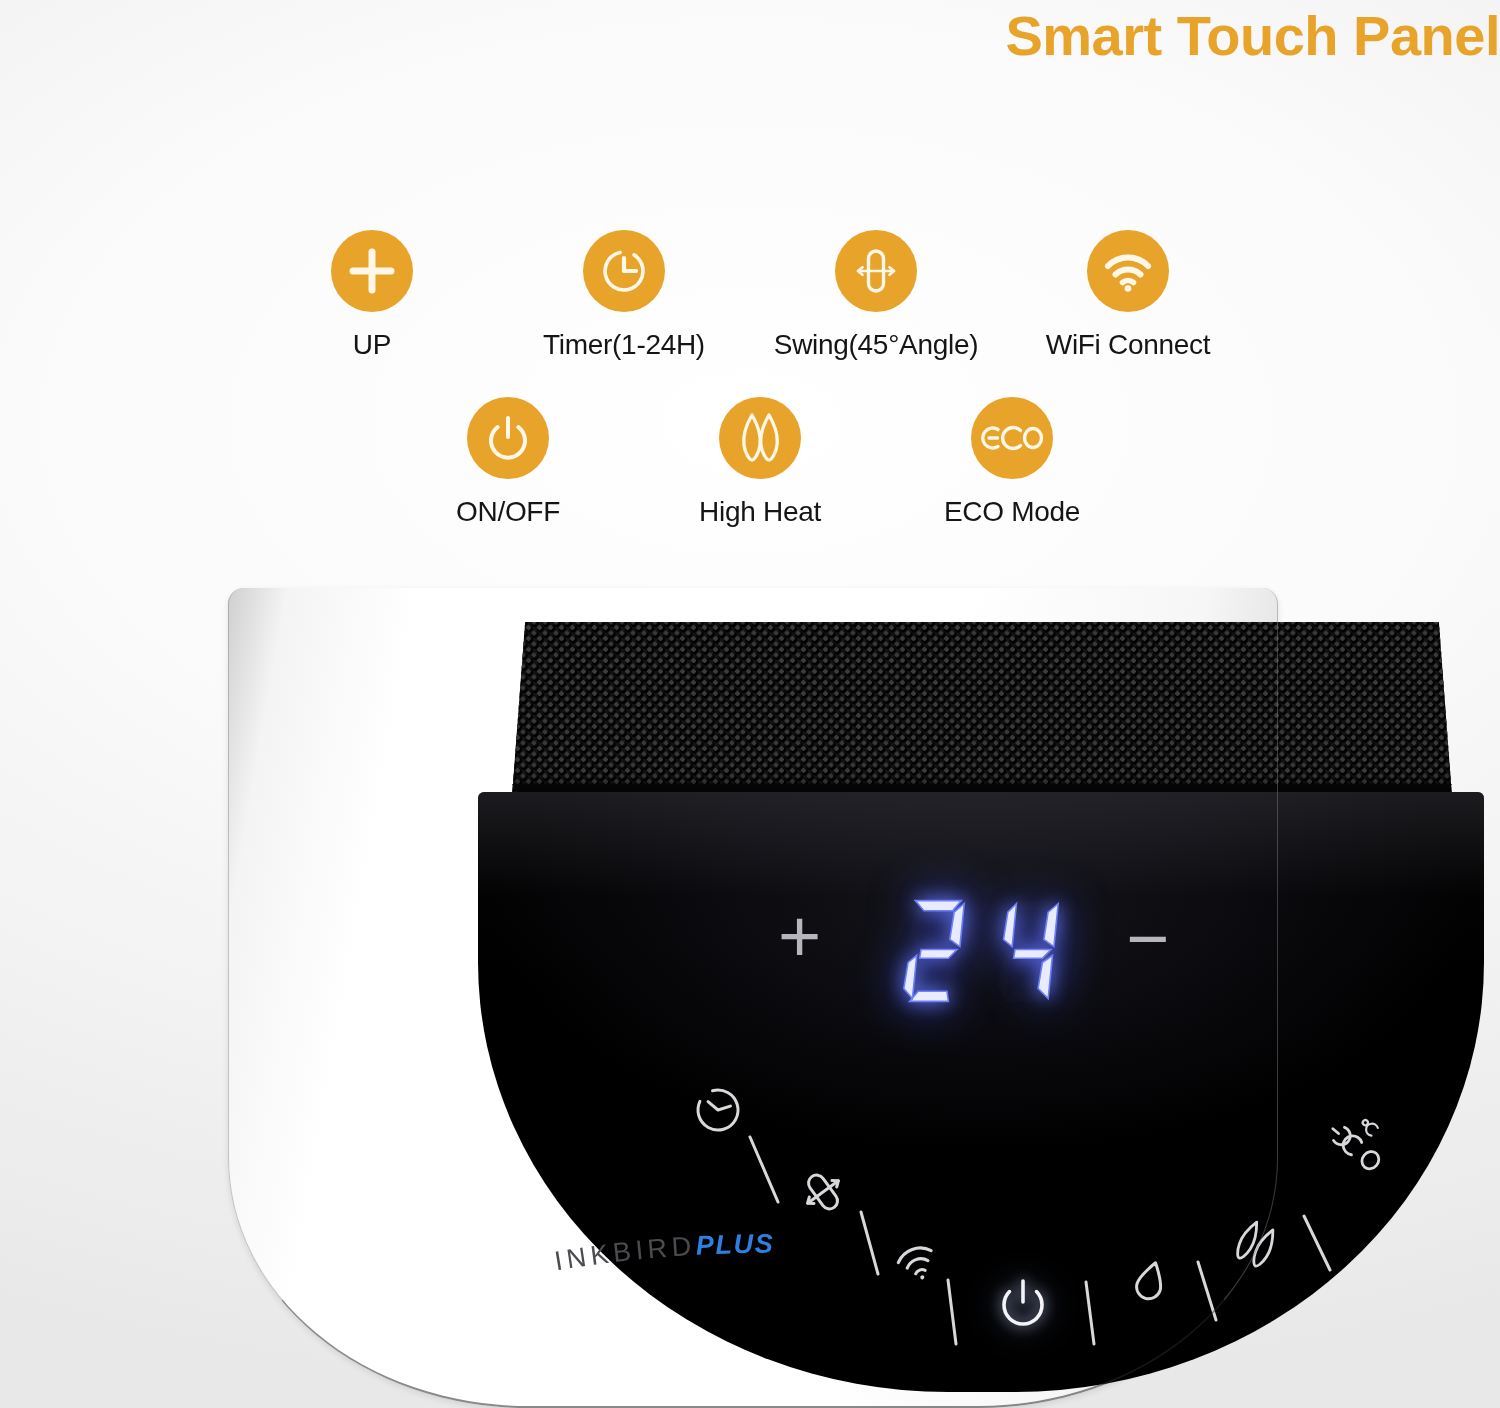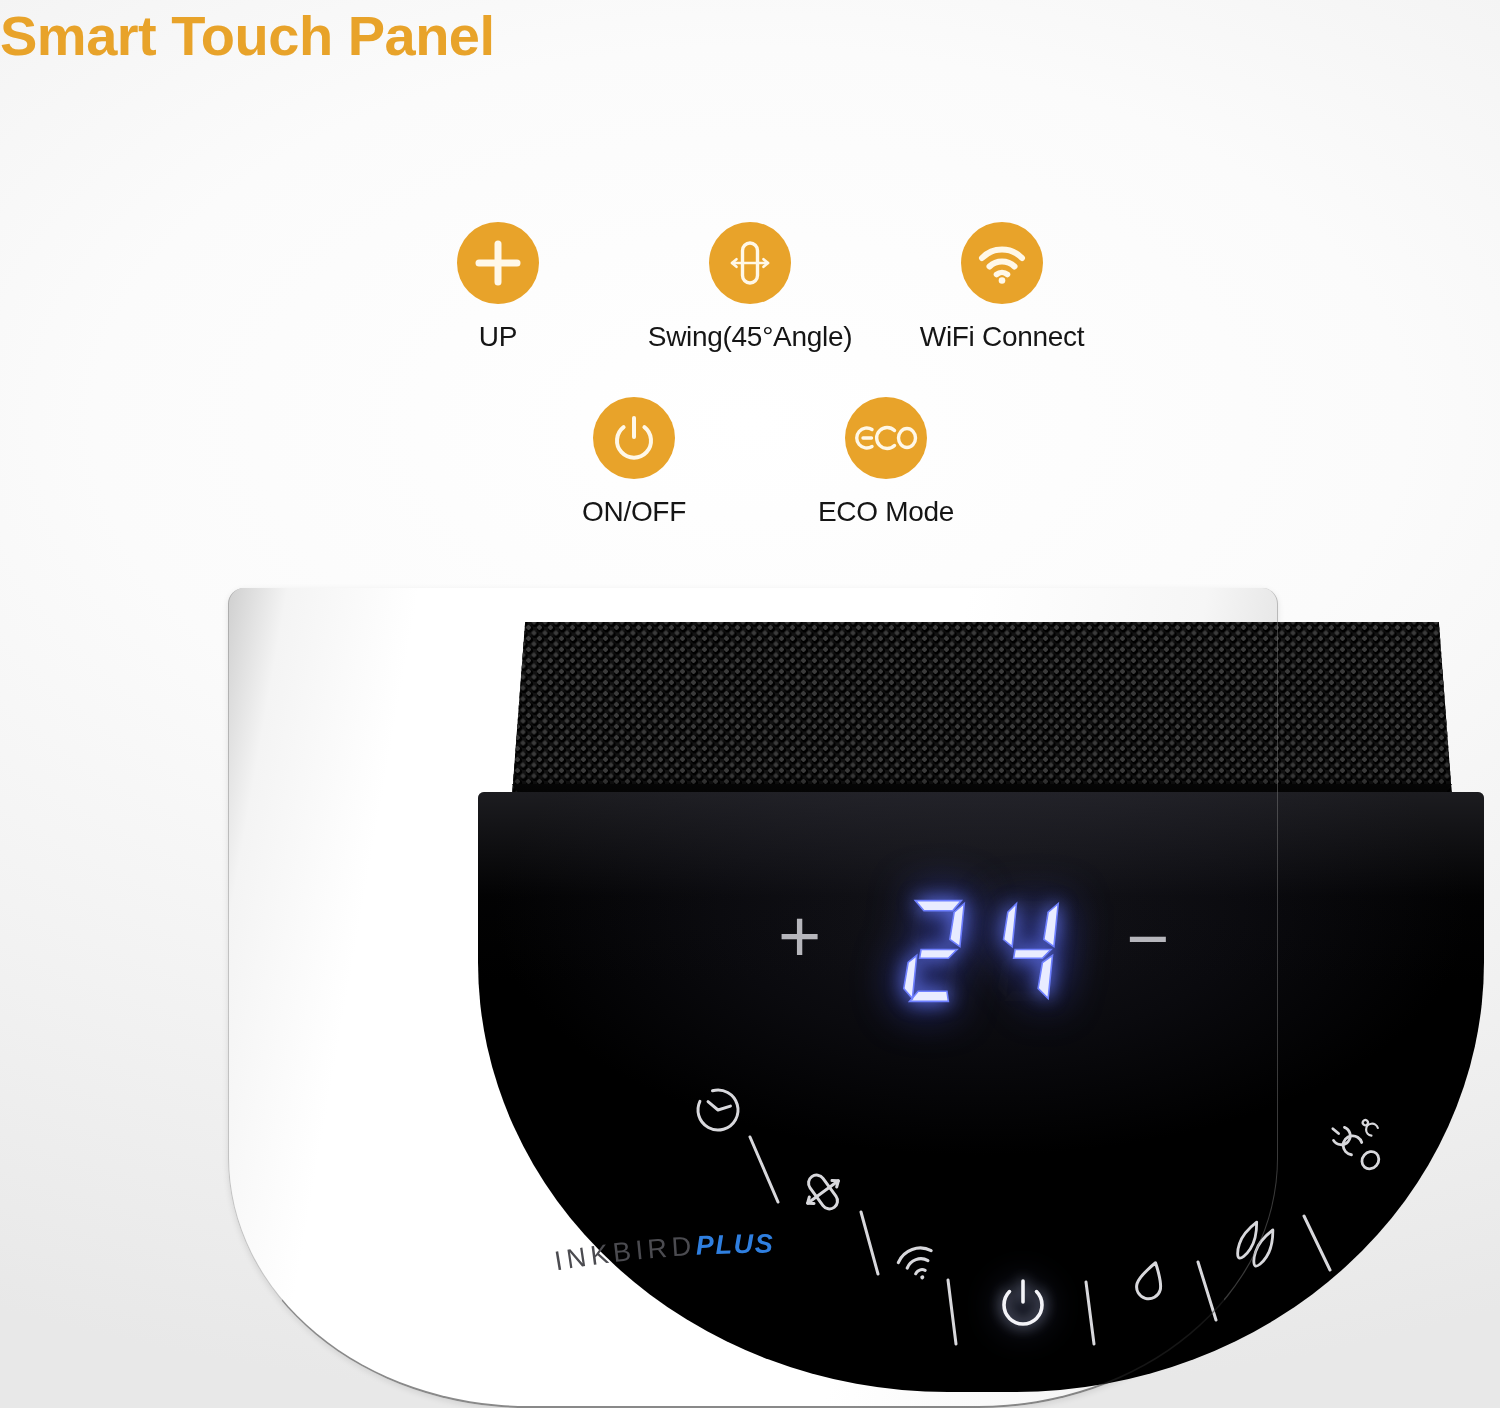--- a/index.html
+++ b/index.html
@@ -23,21 +23,21 @@
       radial-gradient(ellipse 115% 70% at 50% 30%, #ffffff 0%, #fbfbfb 38%, #f2f2f2 68%, #e8e8e8 100%);
     overflow: hidden;
   }
 
   
   .title {
     position: absolute;
     top: 4px;
     left: 0;
     width: 1500px;
-    text-align: left;
+    text-align: right;
     font-size: 56px;
     font-weight: bold;
     color: #e8a32a;
     letter-spacing: -0.5px;
     line-height: 1.15;
   }
 
   .subtitle {
     position: absolute;
     top: 104px;
@@ -50,21 +50,21 @@
     letter-spacing: 0px;
   }
 
   
   .feat-row {
     position: absolute;
     display: flex;
     justify-content: center;
     align-items: flex-start;
   }
-  #feat-row-1 { top: 222px; left: 0; width: 1500px; }
+  #feat-row-1 { top: 230px; left: 0; width: 1500px; }
   #feat-row-2 { top: 397px; left: 10px; width: 1500px; }
 
   .feat-item {
     display: flex;
     flex-direction: column;
     align-items: center;
   }
   #feat-row-1 .feat-item { width: 252px; }
   #feat-row-2 .feat-item { width: 252px; }
 
@@ -229,20 +229,29 @@
           <g stroke="#fff8e8" stroke-width="7" stroke-linecap="round">
             <line x1="25" y1="6" x2="25" y2="44"></line>
             <line x1="6" y1="25" x2="44" y2="25"></line>
           </g>
         </svg>
       </div>
       <div class="feat-label">UP</div>
     </div>
 
 
+    <div class="feat-item">
+      <div class="feat-circle">
+        <svg width="52" height="52" viewBox="0 0 52 52">
+          <circle cx="26" cy="26" r="19" fill="none" stroke="#fff8e8" stroke-width="3.6" stroke-linecap="round" stroke-dasharray="104 16" transform="rotate(-58 26 26)"></circle>
+          <path d="M26 13 L26 26 L38 26" fill="none" stroke="#fff8e8" stroke-width="4.2" stroke-linecap="round" stroke-linejoin="round"></path>
+        </svg>
+      </div>
+      <div class="feat-label">Timer(1-24H)</div>
+    </div>
 
     <div class="feat-item">
       <div class="feat-circle">
         <svg width="52" height="52" viewBox="0 0 52 52">
           <rect x="18.5" y="6" width="15" height="40" rx="7.5" fill="none" stroke="#fff8e8" stroke-width="3.4"></rect>
           <g stroke="#fff8e8" stroke-width="2.6" stroke-linecap="round" stroke-linejoin="round" fill="none">
             <line x1="8" y1="26" x2="44" y2="26"></line>
             <polyline points="12.5,22.2 8,26 12.5,29.8"></polyline>
             <polyline points="39.5,22.2 44,26 39.5,29.8"></polyline>
           </g>
@@ -273,20 +282,29 @@
       <div class="feat-circle">
         <svg width="52" height="52" viewBox="0 0 52 52">
           <path d="M15.6 15.2 A17 17 0 1 0 36.4 15.2" fill="none" stroke="#fff8e8" stroke-width="4" stroke-linecap="round"></path>
           <line x1="26" y1="6" x2="26" y2="25" stroke="#fff8e8" stroke-width="4" stroke-linecap="round"></line>
         </svg>
       </div>
       <div class="feat-label">ON/OFF</div>
     </div>
 
 
+    <div class="feat-item">
+      <div class="feat-circle">
+        <svg width="54" height="54" viewBox="0 0 54 54">
+          <path d="M19 4 C12 16 10 26 11 34 C12 43 17 49 19 49 C21 49 26 43 27 34 C28 26 26 16 19 4 Z" fill="none" stroke="#fff8e8" stroke-width="3.3" stroke-linejoin="round"></path>
+          <path d="M36 4 C29 16 27 26 28 34 C29 43 34 49 36 49 C38 49 43 43 44 34 C45 26 43 16 36 4 Z" fill="none" stroke="#fff8e8" stroke-width="3.3" stroke-linejoin="round"></path>
+        </svg>
+      </div>
+      <div class="feat-label">High Heat</div>
+    </div>
 
     <div class="feat-item">
       <div class="feat-circle">
         <svg width="62" height="34" viewBox="0 0 62 34">
           <g fill="none" stroke="#fff8e8" stroke-width="3.4" stroke-linecap="round">
             <path d="M17 8.5 A10 10 0 1 0 17 25.5 M8 17 H16.5"></path>
             <path d="M39.5 9.5 A10.5 10.5 0 1 0 39.5 24.5"></path>
             <ellipse cx="52" cy="17" rx="8.5" ry="9.5"></ellipse>
           </g>
         </svg>

